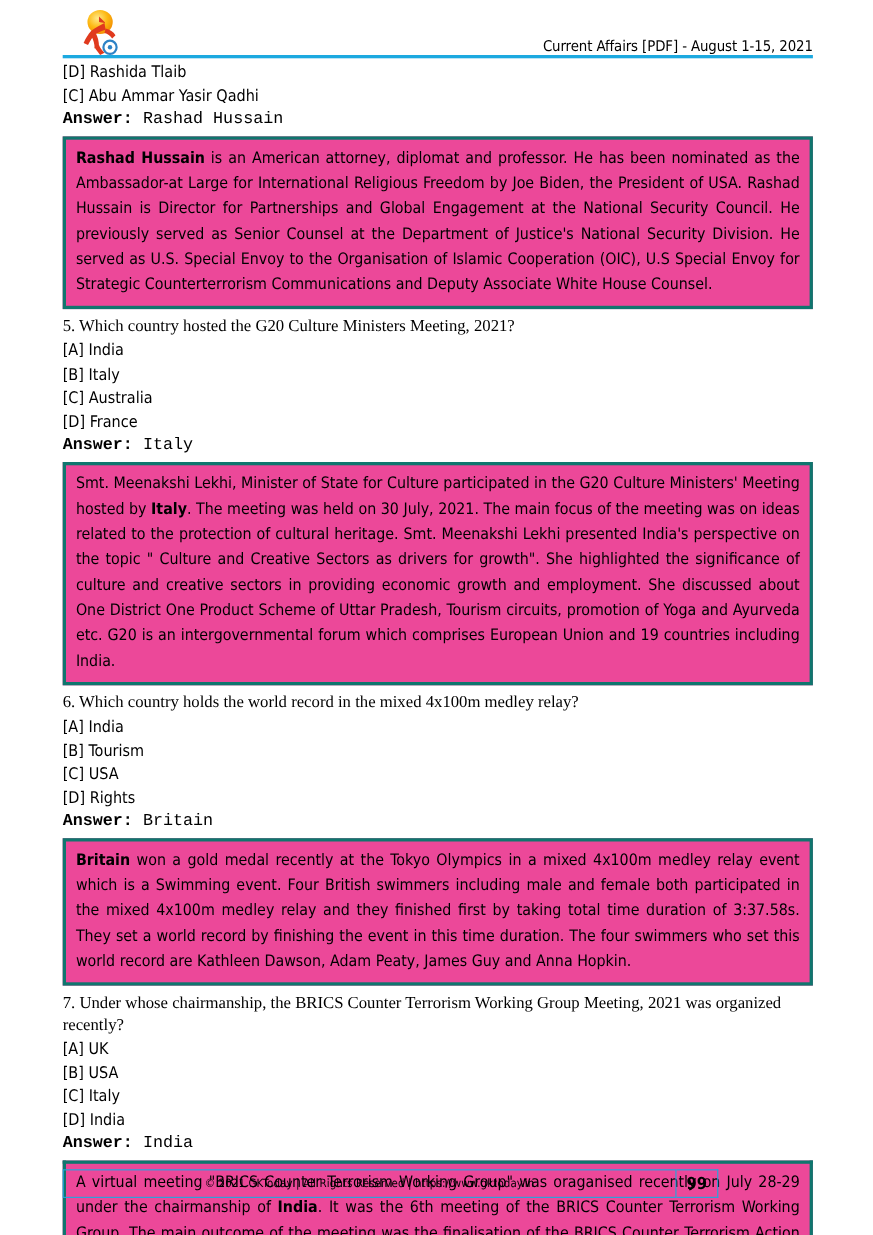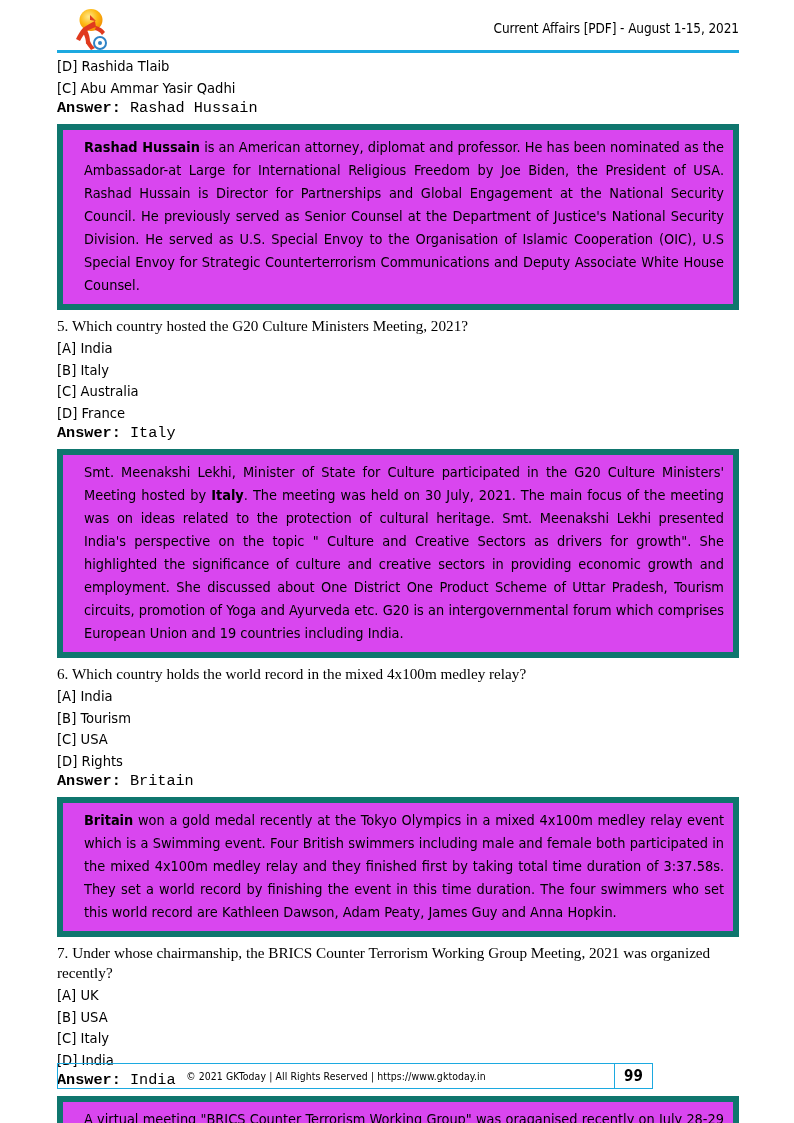--- a/index.html
+++ b/index.html
@@ -36,21 +36,21 @@
   .logo {
     position: absolute;
     left: 12px;
     top: 8px;
     width: 46px;
     height: 44px;
   }
   .header-title {
     position: absolute;
     right: 0;
-    top: 20px;
+    top: 34px;
     font-family: "DejaVu Sans Condensed", "Liberation Sans Narrow", "Liberation Sans", sans-serif;
     font-stretch: condensed;
     font-size: 13.5px;
     color: #000000;
     letter-spacing: -0.1px;
     white-space: nowrap;
   }
   .header-rule {
     position: absolute;
     left: 0;
@@ -84,24 +84,24 @@
     font-size: 15.2px;
     line-height: 20px;
     color: #000000;
     margin: 0;
     white-space: nowrap;
   }
   .answer-line .lbl { font-weight: bold; }
 
   
   .expl-box {
-    border: 6px solid #0f766e;
-    background: #d946ef;
+    border: 3px solid #0f766e;
+    background: #ec4899;
     margin: 6px 0 6px 0;
-    padding: 6px 9px 7px 21px;
+    padding: 6px 9px 7px 9px;
     box-sizing: border-box;
   }
   .expl-text {
     font-family: "DejaVu Sans Condensed", "Liberation Sans Narrow", "Liberation Sans", sans-serif;
     font-stretch: condensed;
     font-size: 14.4px;
     line-height: 23px;
     color: #000000;
     text-align: justify;
     text-justify: inter-word;

